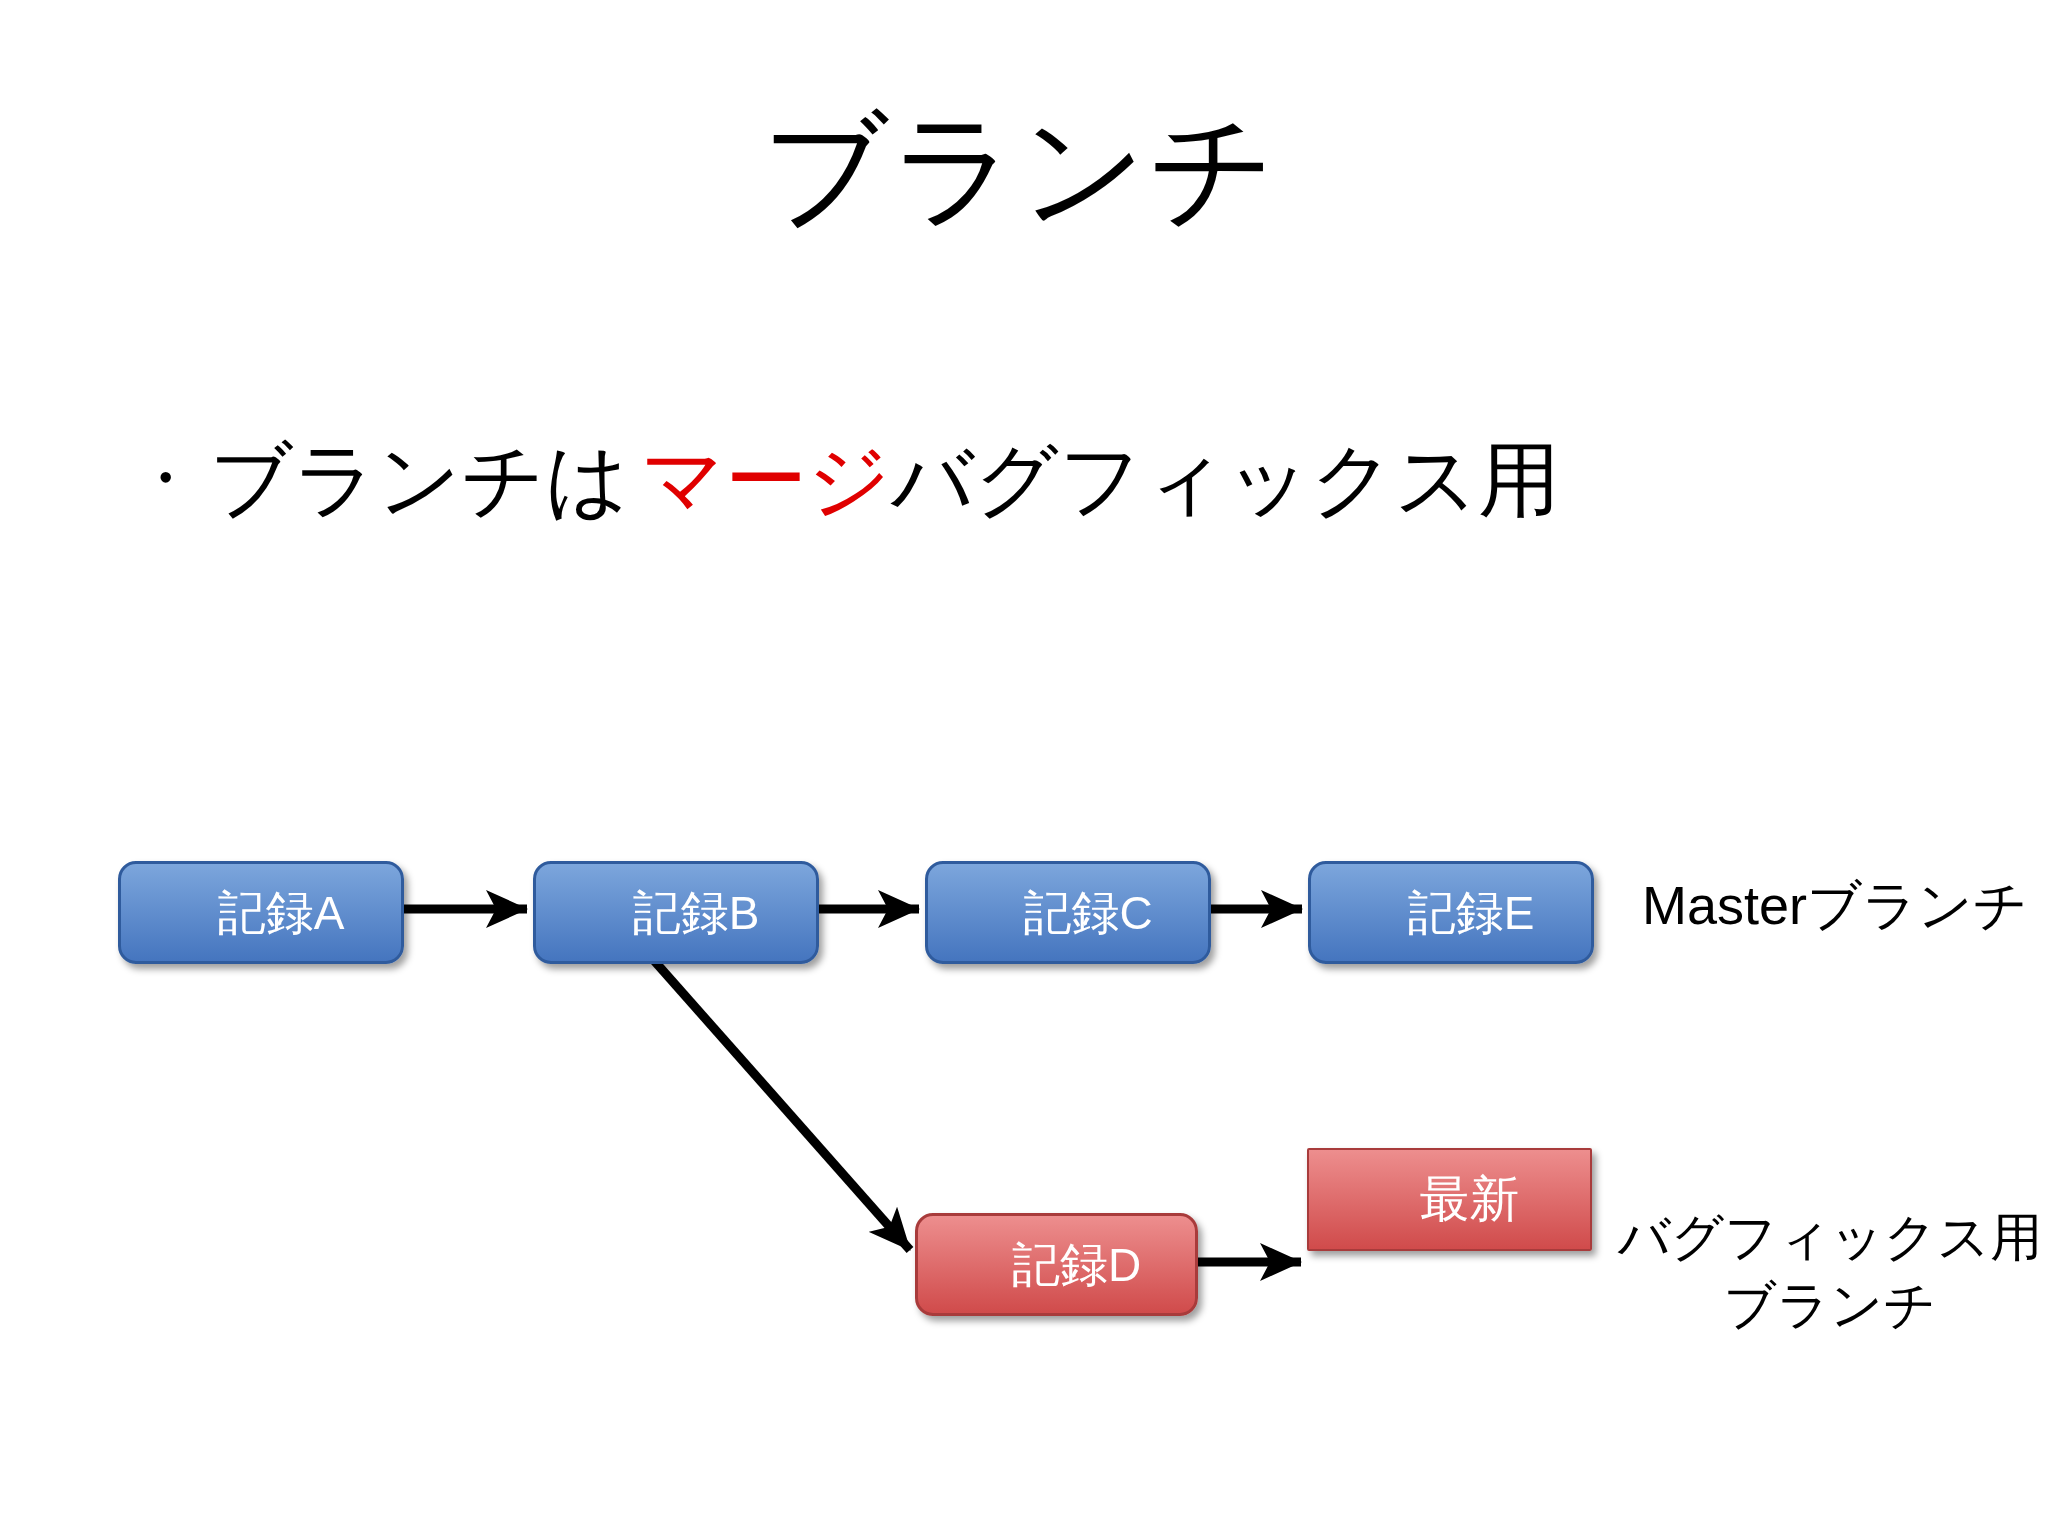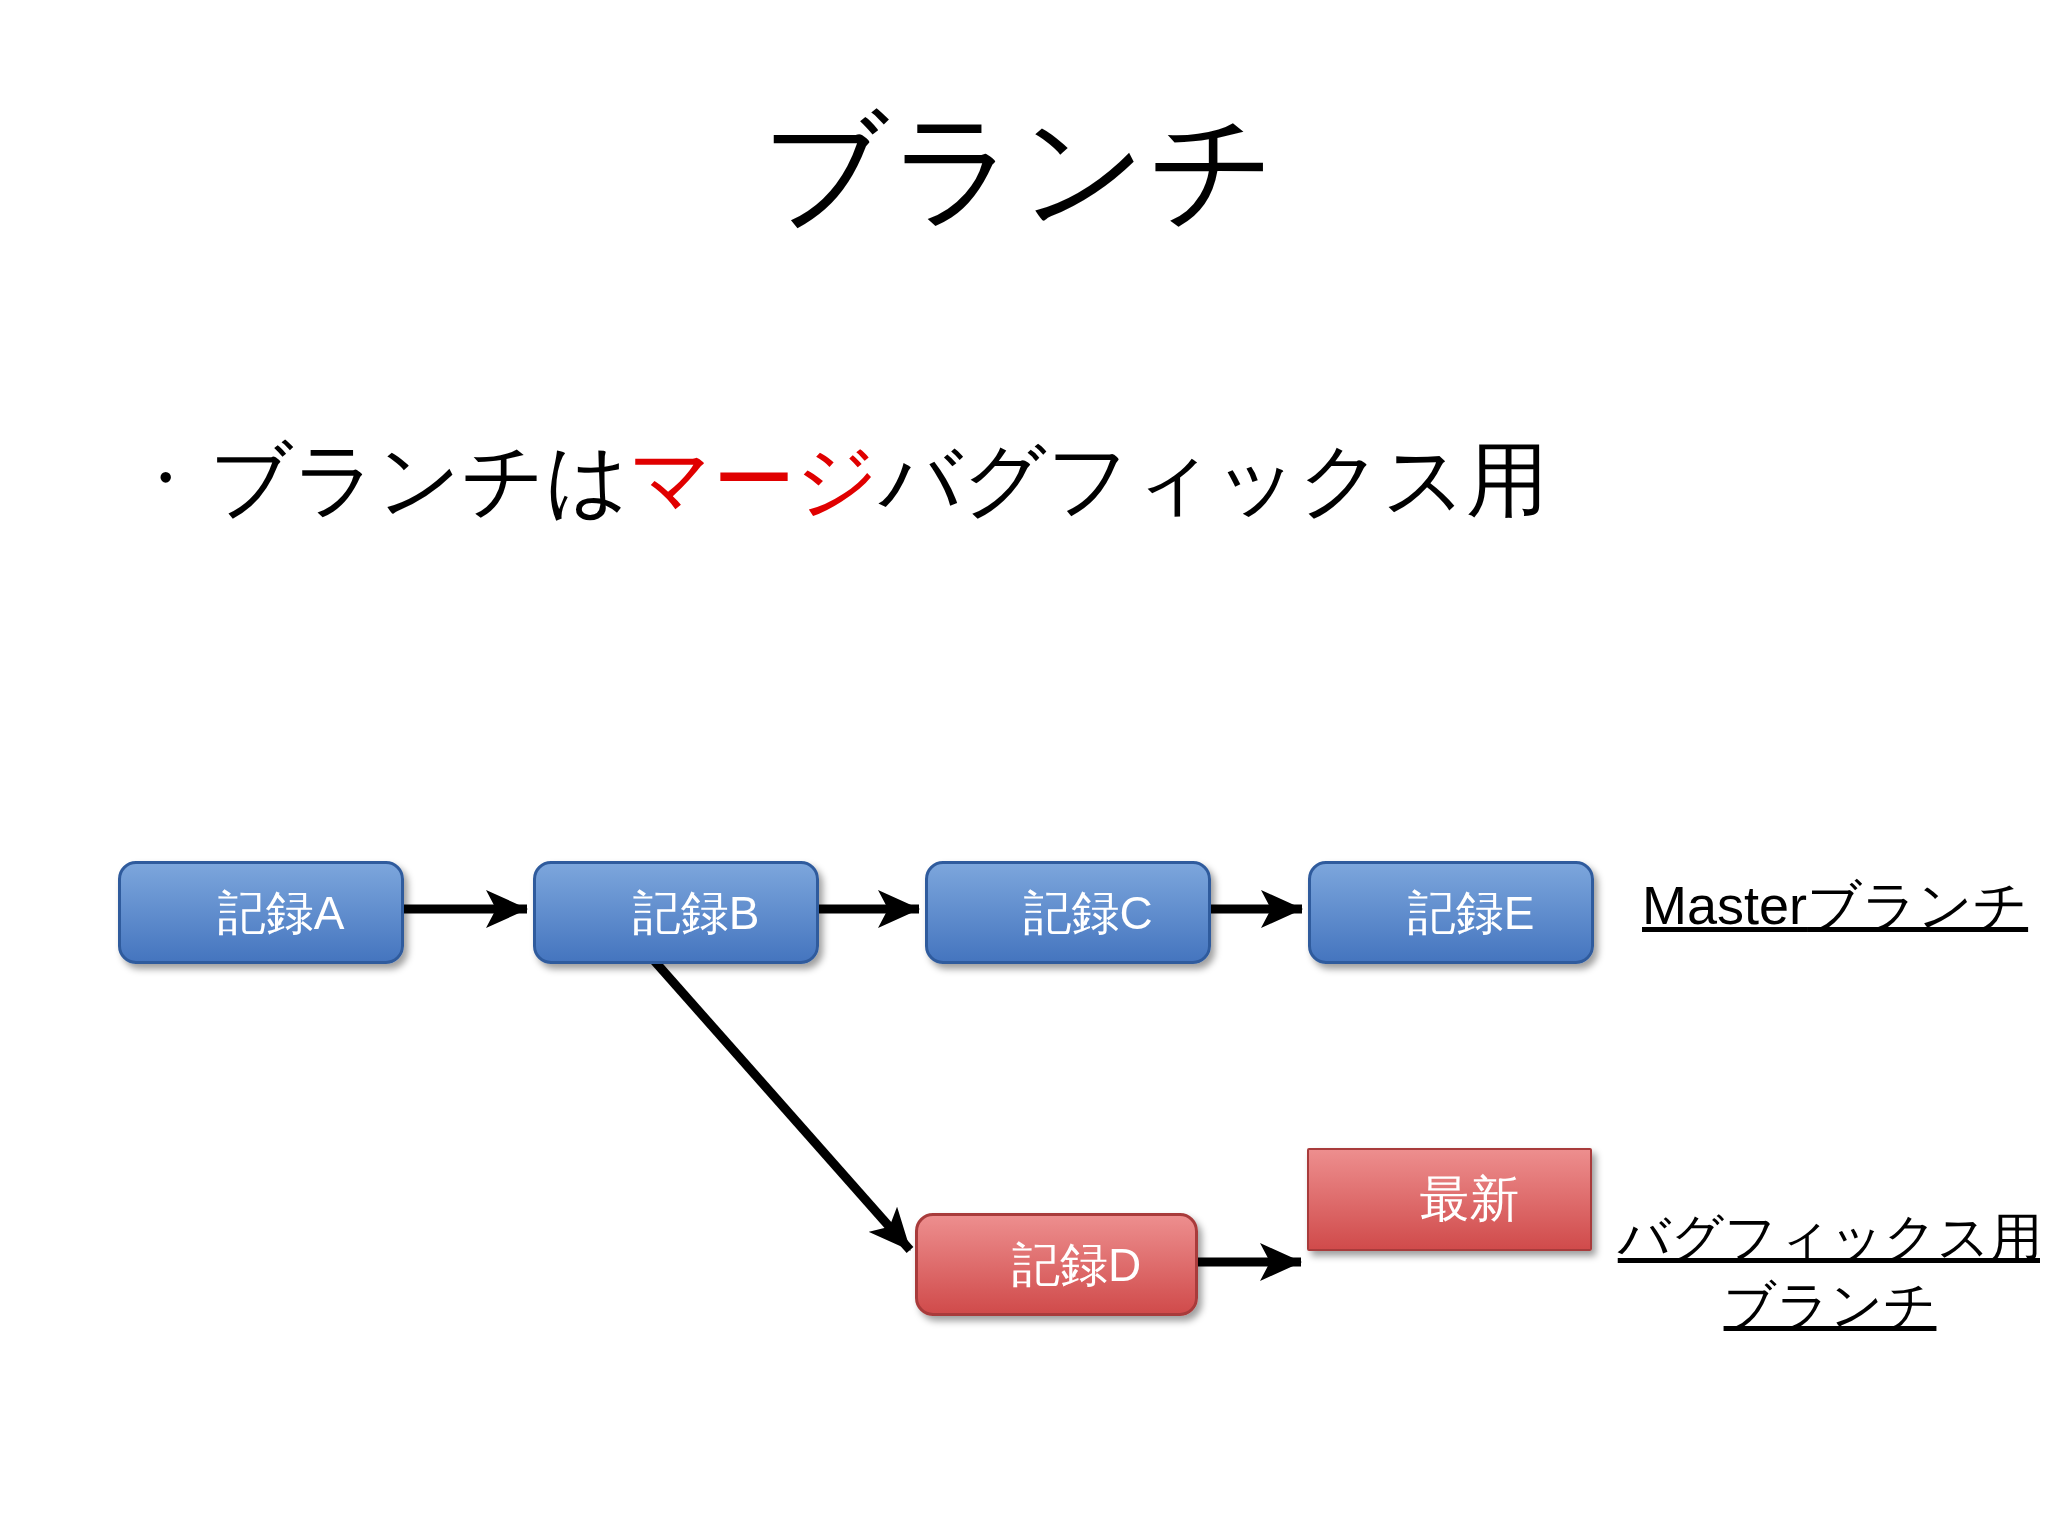--- a/index.html
+++ b/index.html
@@ -15,21 +15,21 @@
     color:var(--text,#000);white-space:nowrap;
   }
   .bullet{
     position:absolute;top:430px;left:158px;
     font-size:82px;line-height:96px;white-space:nowrap;
     color:var(--text,#000);
   }
   .bullet .marker{
     display:inline-block;font-size:44px;vertical-align:16px;margin-right:36px;
   }
-  .hl{color:var(--hl,#e00000);}
+  .hl{color:var(--hl,#e00000);margin-left:12px;}
   .arrows{position:absolute;left:0;top:0;}
   .arrows line{stroke:var(--arrow,#000);stroke-width:9;}
   .arrows .ah{fill:var(--arrow,#000);}
   .node{
     position:absolute;display:flex;align-items:center;justify-content:center;
     color:#ffffff;font-size:48px;white-space:nowrap;
     box-shadow:4px 5px 7px rgba(0,0,0,0.38);
     padding-left:40px;
   }
   .node .en{font-family:"Liberation Sans","DejaVu Sans",sans-serif;font-size:46px;}
@@ -44,21 +44,21 @@
     border-radius:18px;
   }
   .node-sharp{border-radius:2px;border-width:2px;font-size:50px;}
   #node-a{left:118px;top:861px;width:240px;height:97px;}
   #node-b{left:533px;top:861px;width:240px;height:97px;}
   #node-c{left:925px;top:861px;width:240px;height:97px;}
   #node-e{left:1308px;top:861px;width:240px;height:97px;}
   #node-d{left:915px;top:1213px;width:237px;height:97px;}
   #node-latest{left:1307px;top:1148px;width:241px;height:99px;}
   .branch-label{
-    position:absolute;font-size:54px;color:var(--text,#000);text-decoration:underline;
+    position:absolute;font-size:54px;color:var(--text,#000);
   }
   #master-label{left:1642px;top:872px;white-space:nowrap;line-height:66px;}
   #master-label .latin{font-family:"Liberation Sans","DejaVu Sans",sans-serif;}
   #bugfix-label{
     left:1600px;top:1204px;width:460px;text-align:center;
     font-size:52px;line-height:68px;
   }
 </style>
 </head>
 <body>

